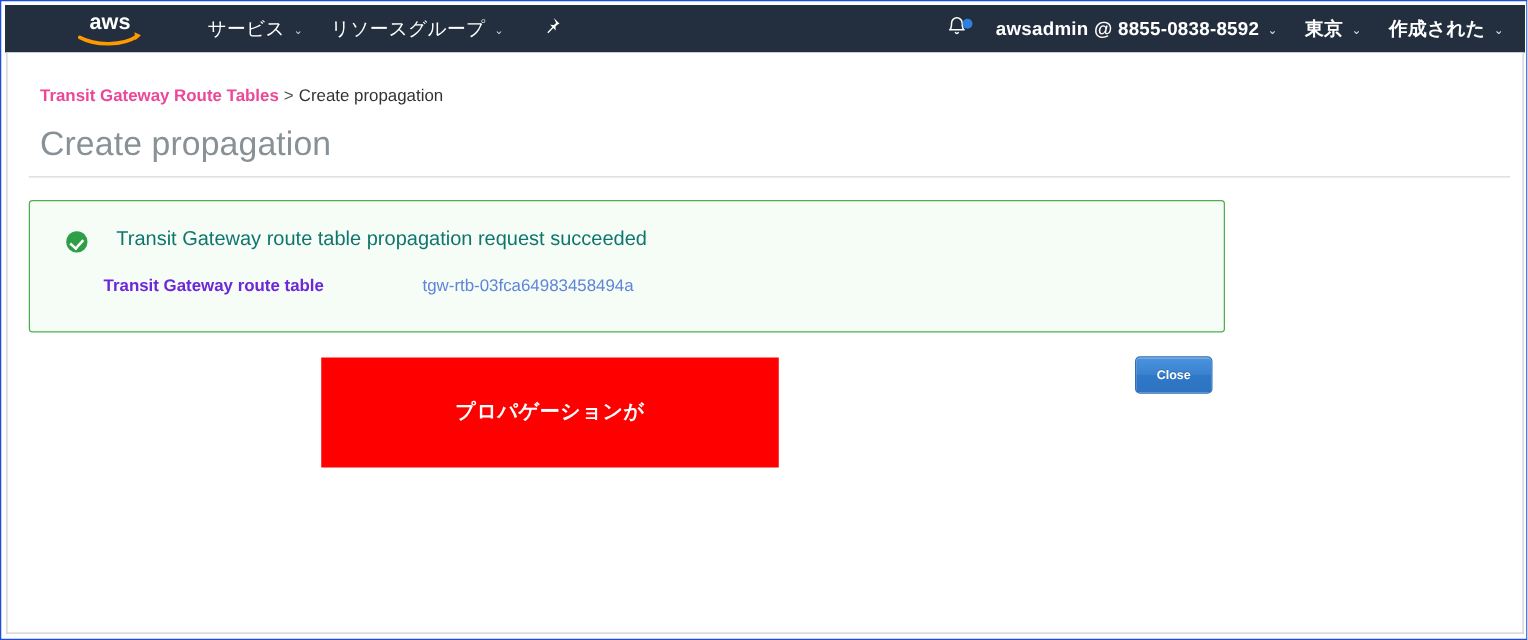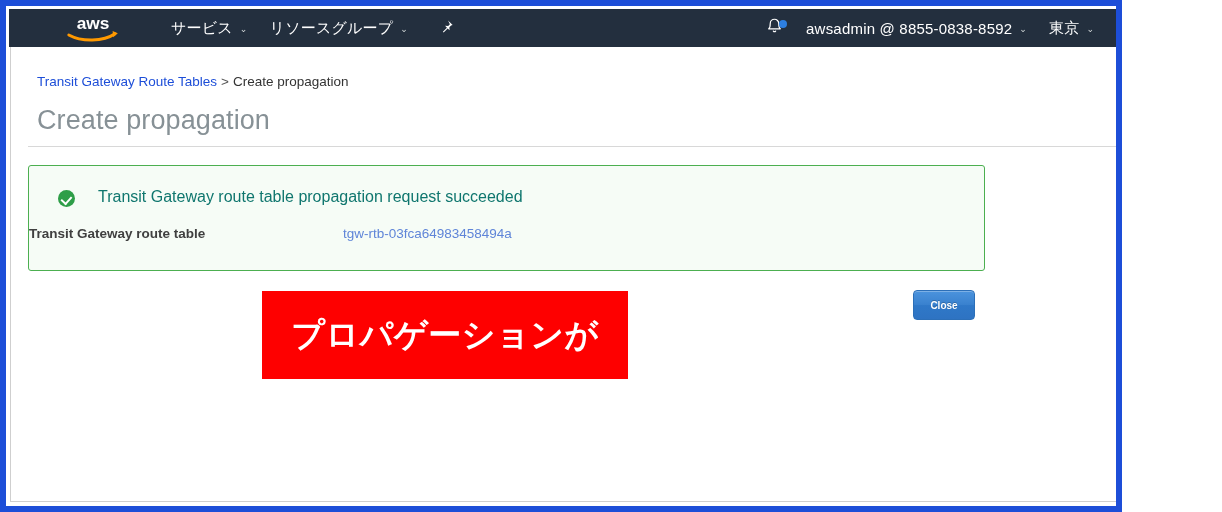--- a/index.html
+++ b/index.html
@@ -7,25 +7,25 @@
     margin: 0;
     padding: 0;
     background: #ffffff;
   }
   body {
     font-family: "Liberation Sans", "DejaVu Sans", sans-serif;
     -webkit-font-smoothing: antialiased;
   }
   #page {
     position: relative;
-    width: 1122px;
+    width: 1222px;
     height: 512px;
     box-sizing: border-box;
     background: #ffffff;
-    border: 6px solid #1d4ed8;
+    border: 1px solid #1d4ed8;
     overflow: hidden;
   }
 
   
   .navbar {
     position: absolute;
     left: 3px;
     top: 3px;
     width: 1216px;
     height: 38px;
@@ -60,21 +60,21 @@
     font-weight: normal;
     padding: 0 11px;
     height: 100%;
     display: flex;
     align-items: center;
     cursor: pointer;
     white-space: nowrap;
     letter-spacing: 0.2px;
   }
   .nav-item.plain {
-    font-weight: normal;
+    font-weight: bold;
   }
   .nav-item .caret {
     margin-left: 7px;
     font-size: 9px;
     position: relative;
     top: 1px;
     color: #d5dbdb;
   }
   .pin-wrap {
     height: 100%;
@@ -119,22 +119,22 @@
 
   .breadcrumb {
     position: absolute;
     left: 26px;
     top: 27px;
     font-size: 13.5px;
     color: #444444;
     white-space: nowrap;
   }
   .breadcrumb a {
-    color: #1d4ed8;
-    font-weight: normal;
+    color: #ec4899;
+    font-weight: bold;
     text-decoration: none;
   }
   .breadcrumb .sep { color: #555; margin: 0 4px; }
   .breadcrumb .cur { color: #333333; }
 
   .page-title {
     position: absolute;
     left: 26px;
     top: 58px;
     font-size: 27px;
@@ -196,24 +196,24 @@
   .alert-row {
     position: absolute;
     left: 0;
     top: 60px;
     width: 100%;
     display: flex;
     align-items: baseline;
   }
   .alert-label {
     width: 294px;
-    text-align: left;
+    text-align: center;
     font-size: 13.5px;
     font-weight: bold;
-    color: #404040;
+    color: #6d28d9;
     white-space: nowrap;
   }
   .alert-value {
     margin-left: 20px;
     font-size: 13.5px;
     color: #5f85d8;
     text-decoration: none;
     white-space: nowrap;
   }
 
@@ -224,21 +224,21 @@
     top: 244px;
     width: 366px;
     height: 88px;
     background: #fe0000;
     display: flex;
     flex-direction: column;
     align-items: center;
     justify-content: center;
     color: #ffffff;
     font-weight: bold;
-    font-size: 33px;
+    font-size: 16px;
     line-height: 1.28;
     letter-spacing: 0.5px;
   }
 
   
   .close-btn {
     position: absolute;
     left: 902px;
     top: 243px;
     width: 62px;

